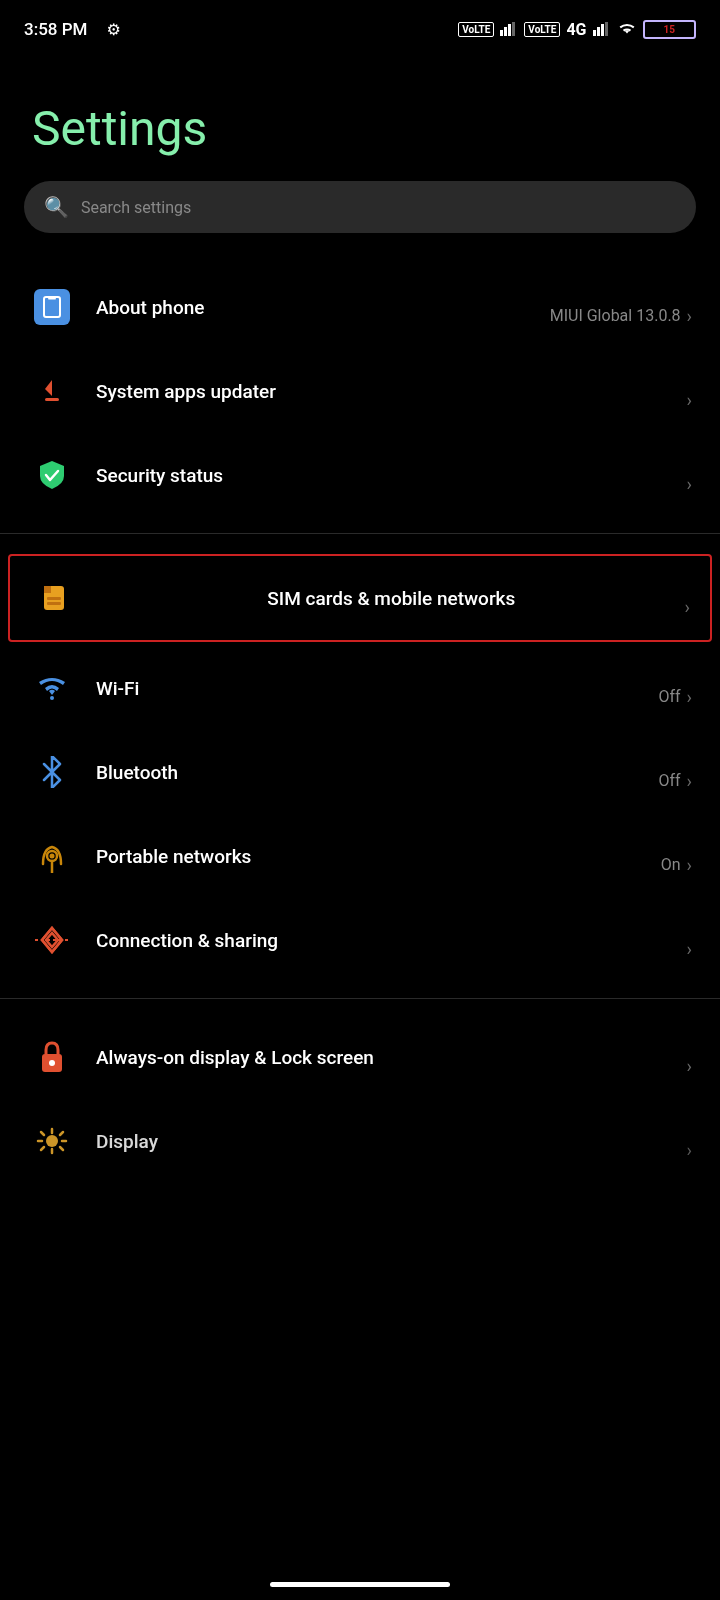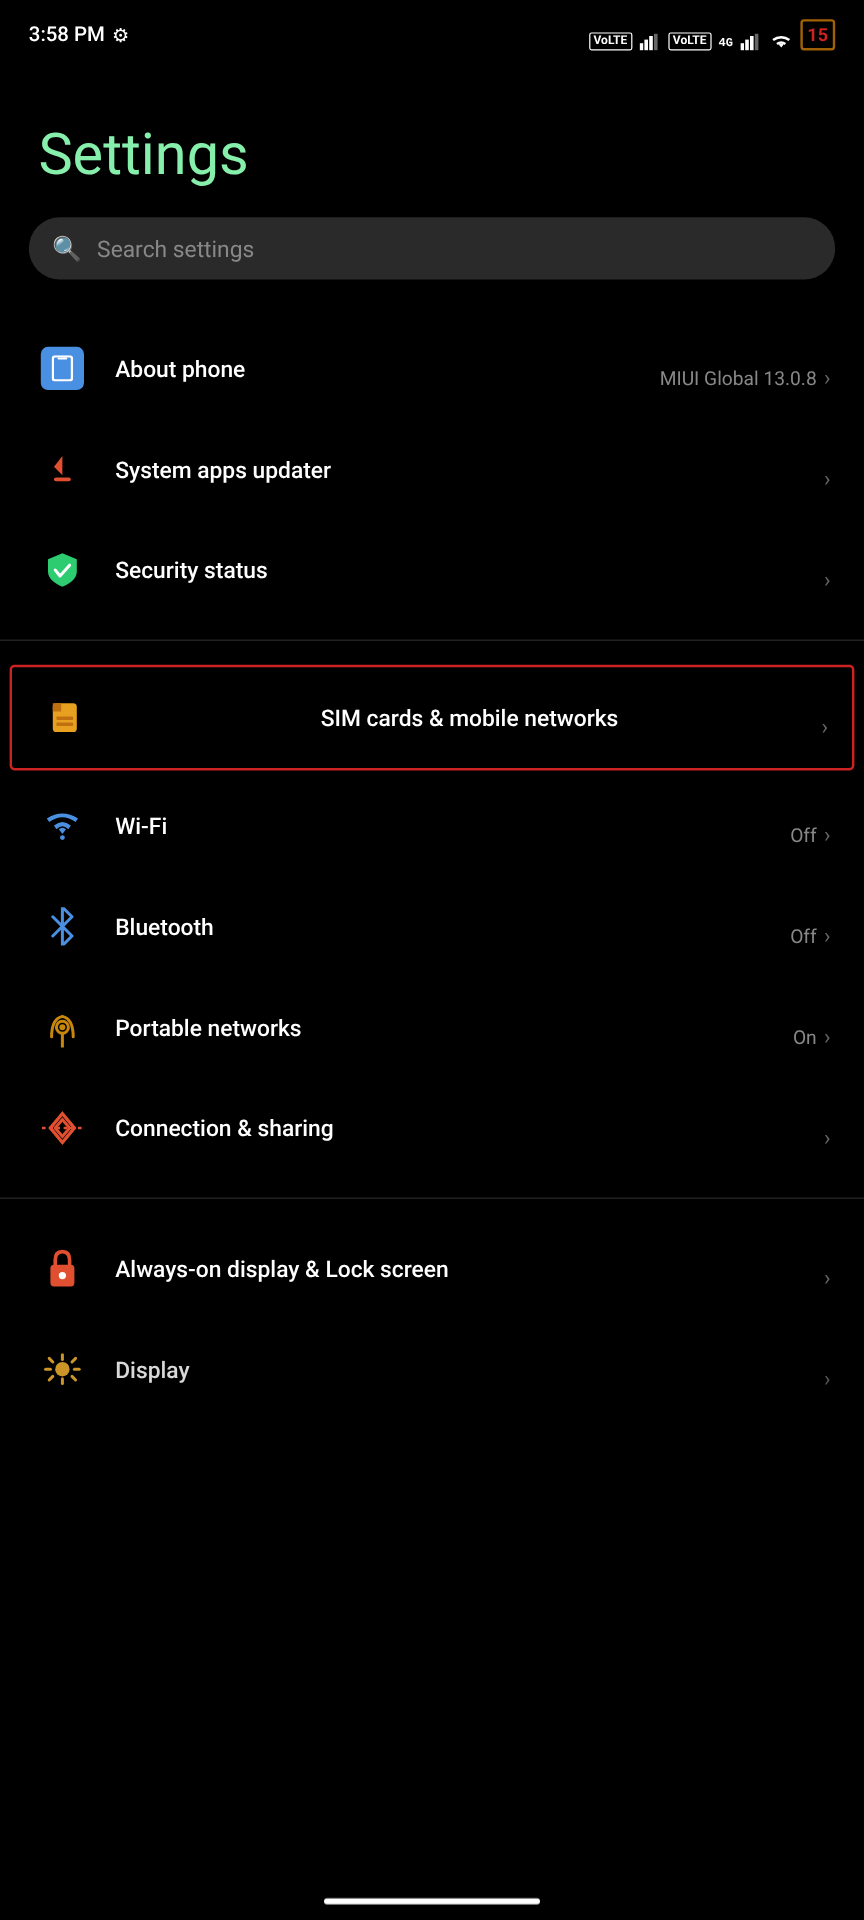--- a/index.html
+++ b/index.html
@@ -20,25 +20,25 @@
       align-items: center;
       padding: 14px 24px 8px 24px;
       height: 52px;
     }
     .status-left {
       font-size: 17px;
       font-weight: 500;
       color: #fff;
       display: flex;
       align-items: center;
-      gap: 6px;
+      gap: 19px;
     }
     .status-right {
       display: flex;
-      align-items: flex-end;
+      align-items: center;
       gap: 6px;
       font-size: 13px;
     }
 
     
     .page-title {
       padding: 48px 32px 24px 32px;
       font-size: 48px;
       font-weight: 400;
       color: #86efac;
@@ -53,21 +53,21 @@
       align-items: center;
       padding: 14px 20px;
       gap: 12px;
     }
     .search-icon {
       color: #888;
       font-size: 20px;
     }
     .search-placeholder {
       color: #888;
-      font-size: 19px;
+      font-size: 16px;
     }
 
     
     .settings-section {
       padding: 8px 0;
     }
     .settings-item {
       display: flex;
       align-items: center;
       padding: 18px 28px;
@@ -203,36 +203,36 @@
     <span style="font-size:10px; border:1px solid #fff; padding:1px 3px; border-radius:2px; font-weight:bold;">Vo<br style="display:none">LTE</span>
 
     <svg width="18" height="14" viewBox="0 0 18 14">
       <rect x="0" y="8" width="3" height="6" fill="#fff"></rect>
       <rect x="4" y="5" width="3" height="9" fill="#fff"></rect>
       <rect x="8" y="2" width="3" height="12" fill="#fff"></rect>
       <rect x="12" y="0" width="3" height="14" fill="#fff" opacity="0.4"></rect>
     </svg>
 
     <span style="font-size:10px; border:1px solid #fff; padding:1px 3px; border-radius:2px; font-weight:bold;">Vo<br style="display:none">LTE</span>
-    <span style="font-size:10px; font-weight:bold;font-family:Liberation Mono, monospace;">4G</span>
+    <span style="font-size:16px; font-weight:bold;">4G</span>
 
     <svg width="18" height="14" viewBox="0 0 18 14">
       <rect x="0" y="8" width="3" height="6" fill="#fff"></rect>
       <rect x="4" y="5" width="3" height="9" fill="#fff"></rect>
       <rect x="8" y="2" width="3" height="12" fill="#fff"></rect>
       <rect x="12" y="0" width="3" height="14" fill="#fff" opacity="0.4"></rect>
     </svg>
 
     <svg width="20" height="14" viewBox="0 0 24 17">
       <path d="M12 14l2.5-3a4 4 0 00-5 0L12 14z" fill="#fff"></path>
       <path d="M7 9.5l1.5 2A6.5 6.5 0 0115.5 11.5L17 9.5a9 9 0 00-10 0z" fill="#fff"></path>
       <path d="M3 5.5l1.5 2A12 12 0 0119.5 7.5L21 5.5A14.5 14.5 0 003 5.5z" fill="#fff"></path>
     </svg>
 
-    <span style="border:2px solid #a16207; border-radius:3px; padding:2px 4px; font-size:15px; font-weight:bold; color:#cc2222;">
+    <span style="border:2px solid #c4b5fd; border-radius:3px; padding:2px 19px; font-size:10px; font-weight:bold; color:#cc2222;">
       <span>15</span>
     </span>
   </div>
 </div>
 
 <h1 class="page-title">Settings</h1>
 
 <div class="search-bar">
   <span class="search-icon">🔍</span>
   <span class="search-placeholder">Search settings</span>

